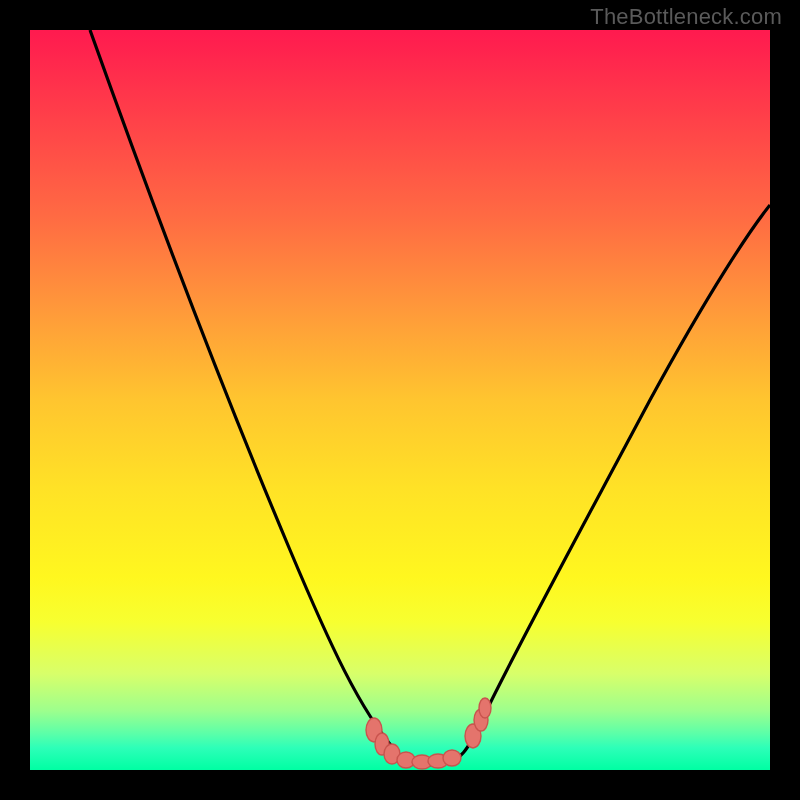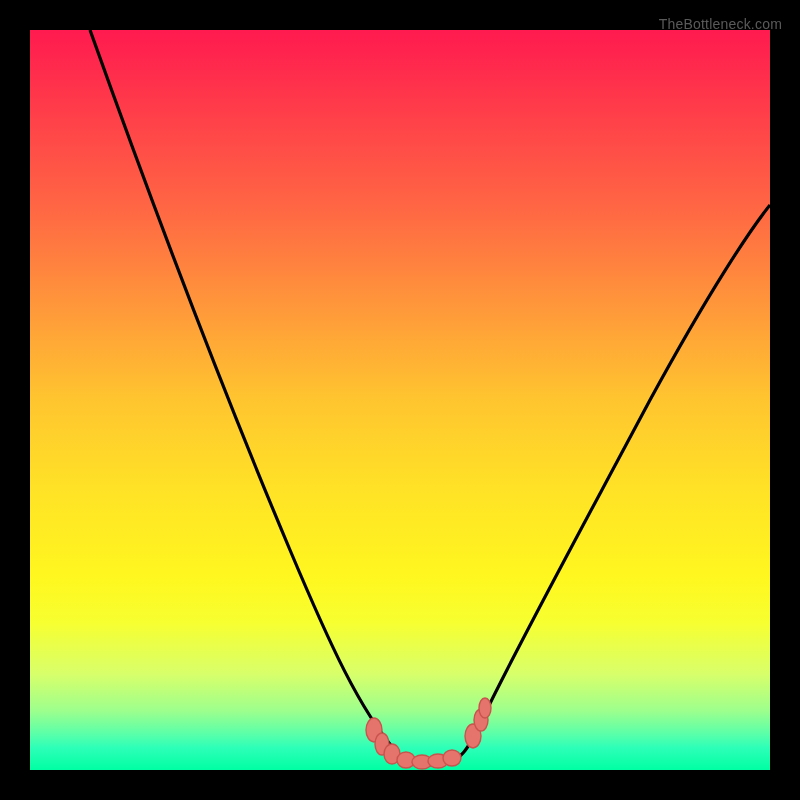--- a/index.html
+++ b/index.html
@@ -40,24 +40,24 @@
   }
   svg.curve {
     position: absolute;
     left: 0;
     top: 0;
     width: 740px;
     height: 740px;
   }
   .watermark {
     position: absolute;
-    top: 16px;
+    top: 4px;
     right: 18px;
     font-family: Arial, Helvetica, sans-serif;
-    font-size: 14px;
+    font-size: 22px;
     color: #5a5a5a;
     letter-spacing: 0.2px;
     user-select: none;
   }
 </style>
 </head>
 <body>
 <div class="frame">
 
   <div class="plot-area">

